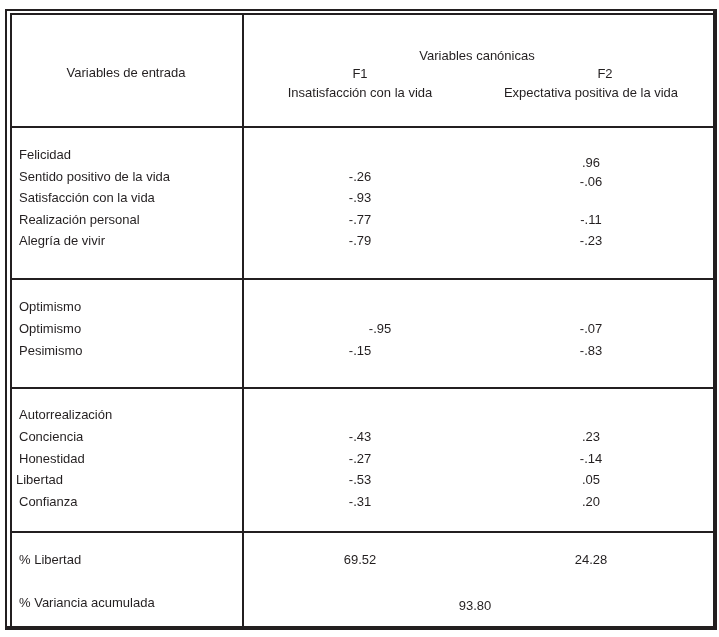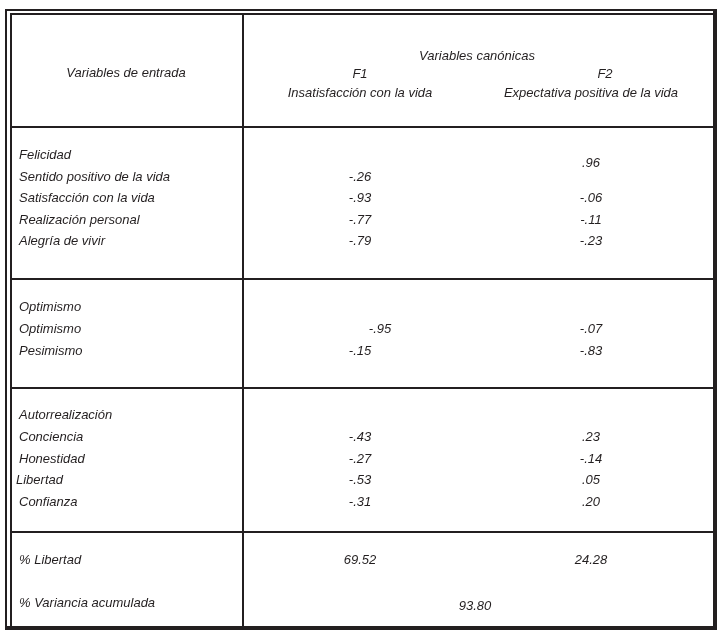--- a/index.html
+++ b/index.html
@@ -5,23 +5,23 @@
   html, body { margin: 0; padding: 0; background: #ffffff; }
   body { width: 719px; height: 637px; position: relative; overflow: hidden;
          font-family: "Liberation Sans", sans-serif; color: #231f20; font-size: 13px; }
   .frame-outer { position: absolute; left: 5px; top: 9px; width: 712px; height: 621px;
                  border-left: 2px solid #231f20; border-top: 2px solid #231f20;
                  border-right: 4px solid #231f20; border-bottom: 4px solid #231f20; box-sizing: border-box; }
   .frame-inner { position: absolute; left: 10px; top: 13px; width: 704px; height: 614px;
                  border-left: 2px solid #231f20; border-top: 2px solid #231f20; box-sizing: border-box; }
   .vline { position: absolute; left: 242px; top: 13px; width: 2px; height: 614px; background: #231f20; }
   .hline { position: absolute; left: 10px; width: 704px; height: 2px; background: #231f20; }
-  .txt { position: absolute; white-space: nowrap; line-height: 16px; font-style: italic; }
+  .txt { position: absolute; white-space: nowrap; line-height: 16px; }
   .c { transform: translateX(-50%); text-align: center; }
-  .it { font-style: italic; }
+  .it { }
 </style>
 </head>
 <body>
 
 <div>
   <div class="frame-outer"></div>
   <div class="frame-inner"></div>
   <div class="vline"></div>
   <div class="hline" style="top:126px"></div>
   <div class="hline" style="top:278px"></div>
@@ -40,21 +40,21 @@
 
 <div>
   <span class="txt it" style="left:19px; top:147px">Felicidad</span>
 
   <span class="txt" style="left:19px; top:169px">Sentido positivo de la vida</span>
   <span class="txt c" style="left:360px; top:169px">-.26</span>
   <span class="txt c" style="left:591px; top:155px">.96</span>
 
   <span class="txt" style="left:19px; top:190px">Satisfacción con la vida</span>
   <span class="txt c" style="left:360px; top:190px">-.93</span>
-  <span class="txt c" style="left:591px; top:190px">-.06</span>
+  <span class="txt c" style="left:591px; top:174px">-.06</span>
 
   <span class="txt" style="left:19px; top:212px">Realización personal</span>
   <span class="txt c" style="left:360px; top:212px">-.77</span>
   <span class="txt c" style="left:591px; top:212px">-.11</span>
 
   <span class="txt" style="left:19px; top:233px">Alegría de vivir</span>
   <span class="txt c" style="left:360px; top:233px">-.79</span>
   <span class="txt c" style="left:591px; top:233px">-.23</span>
 </div>
 

